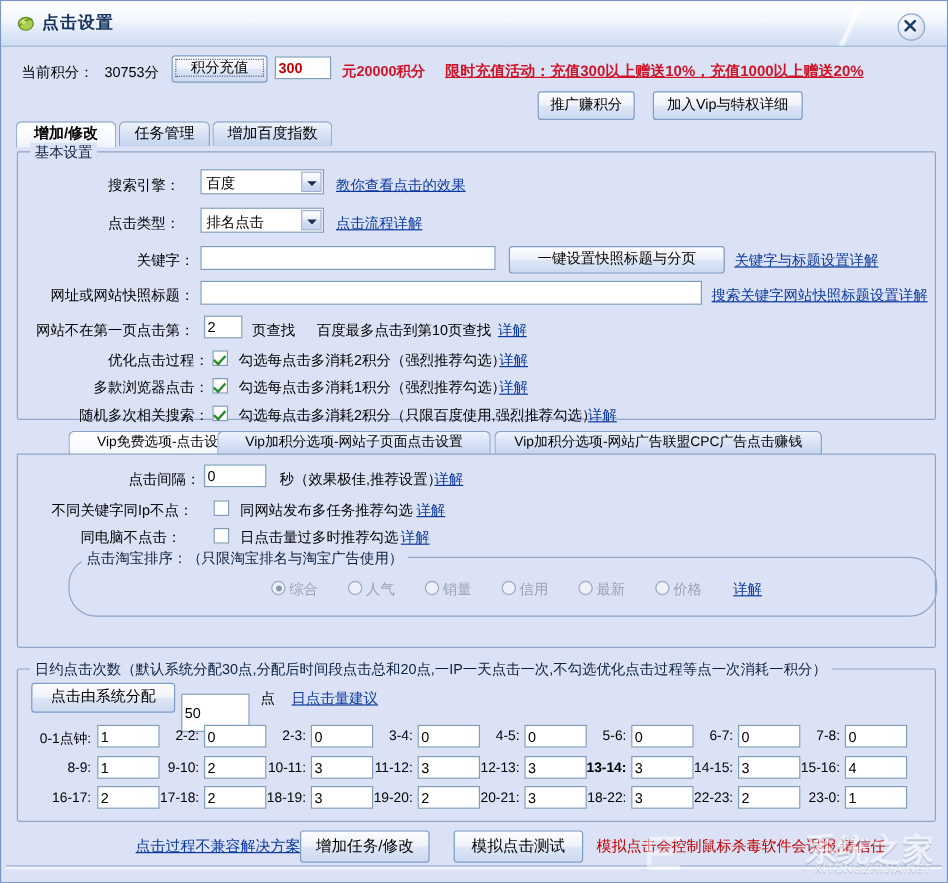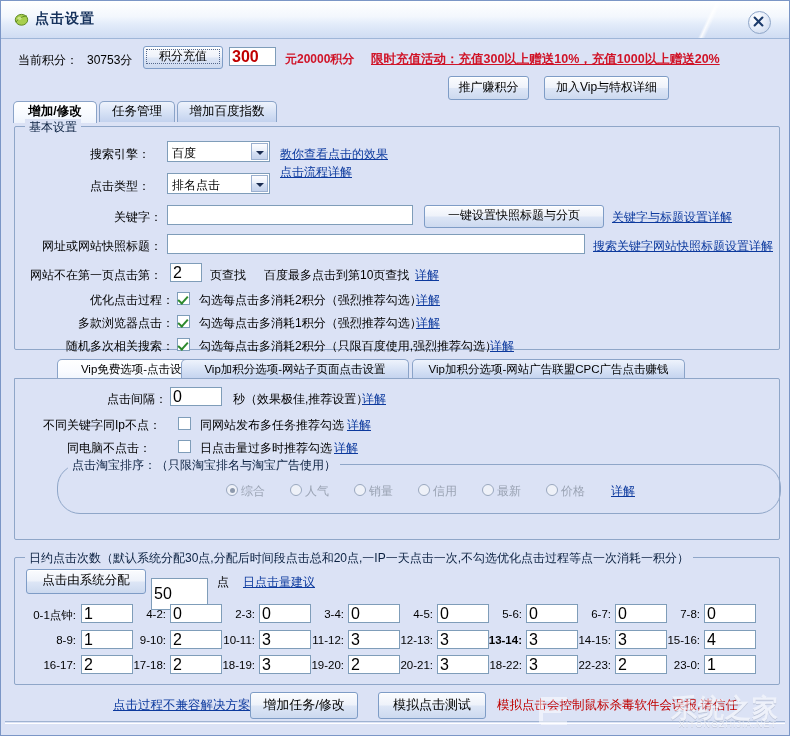--- a/index.html
+++ b/index.html
@@ -56,21 +56,21 @@
     position:absolute;left:142px;top:1px;width:78px;height:21px;font-size:12px;
     line-height:19px;
   }
   .btn-recharge .dash{
     display:block;margin:2px;border:1px dotted #55688c;line-height:13px;height:13px;
     font-size:12px;
   }
   .inp{
     background:#fff;border:1px solid #7f9db9;
     font-family:"Liberation Sans","DejaVu Sans",sans-serif;
-    font-size:16px;color:#000;padding:0 2px;box-sizing:border-box;
+    font-size:12px;color:#000;padding:0 2px;box-sizing:border-box;
   }
   .pt-amount{position:absolute;left:228px;top:2px;width:47px;height:19px;color:#c00000;font-weight:bold;}
   .pt-unit{position:absolute;left:284px;top:6px;color:#d01428;font-weight:bold;font-size:12px;}
   .promo{position:absolute;left:370px;top:6px;color:#d01428;font-weight:bold;font-size:12.5px;
     text-decoration:underline;white-space:nowrap;}
 
   
   .topbtns{position:relative;height:26px;}
   .btn-promo{position:absolute;left:447px;top:1px;width:79px;height:22px;font-size:12px;line-height:20px;}
   .btn-vip{position:absolute;left:543px;top:1px;width:123px;height:22px;font-size:12px;line-height:20px;}
@@ -214,21 +214,21 @@
     </div>
     <div class="link" style="left:265px;top:19px;">教你查看点击的效果</div>
 
     <div class="lbl" style="left:75px;top:51px;">点击类型：</div>
     <div class="selwrap" style="left:152px;top:46px;width:103px;">
       <span class="selval">排名点击</span>
       <span class="arrowbtn">
           <i></i>
         </span>
     </div>
-    <div class="link" style="left:265px;top:37px;">点击流程详解</div>
+    <div class="link" style="left:265px;top:51px;">点击流程详解</div>
 
     <div class="lbl" style="left:99px;top:82px;">关键字：</div>
     <input class="inp" style="position: absolute; left: 152px; top: 78px; width: 246px; height: 20px;" value="">
     <div class="btn" style="position:absolute;left:409px;top:78px;width:178px;height:21px;font-size:12px;line-height:19px;">一键设置快照标题与分页</div>
     <div class="link" style="left:597px;top:82px;">关键字与标题设置详解</div>
 
     <div class="lbl" style="left:27px;top:111px;">网址或网站快照标题：</div>
     <input class="inp" style="position: absolute; left: 152px; top: 107px; width: 418px; height: 20px;" value="">
     <div class="link" style="left:578px;top:111px;">搜索关键字网站快照标题设置详解</div>
 
@@ -298,21 +298,21 @@
   <div class="group" style="left:13px;top:556px;width:764px;height:126px;">
     <div class="legend" style="font-size:12px;">日约点击次数（默认系统分配30点,分配后时间段点击总和20点,一IP一天点击一次,不勾选优化点击过程等点一次消耗一积分）</div>
 
     <div class="btn" style="position:absolute;left:11px;top:11px;width:118px;height:23px;font-size:12.5px;line-height:21px;">点击由系统分配</div>
     <input class="inp" style="position: absolute; left: 136px; top: 0; width: 57px; height: 32px; margin-top: 20px;" value="50">
     <div class="lbl" style="left:202px;top:16px;">点</div>
     <div class="link" style="left:228px;top:16px;">日点击量建议</div>
 
     <div class="hourlabel" style="left:0px;top:50px;width:61px;">0-1点钟:</div>
     <input class="inp hourinp" style="left: 66px; top: 46px;" value="1">
-    <div class="hourlabel" style="left:106px;top:50px;width:45px;">4-2:</div>
+    <div class="hourlabel" style="left:106px;top:50px;width:45px;">2-2:</div>
     <input class="inp hourinp" style="left: 155px; top: 46px;" value="0">
     <div class="hourlabel" style="left:195px;top:50px;width:45px;">2-3:</div>
     <input class="inp hourinp" style="left: 244px; top: 46px;" value="0">
     <div class="hourlabel" style="left:284px;top:50px;width:45px;">3-4:</div>
     <input class="inp hourinp" style="left: 333px; top: 46px;" value="0">
     <div class="hourlabel" style="left:373px;top:50px;width:45px;">4-5:</div>
     <input class="inp hourinp" style="left: 422px; top: 46px;" value="0">
     <div class="hourlabel" style="left:462px;top:50px;width:45px;">5-6:</div>
     <input class="inp hourinp" style="left: 511px; top: 46px;" value="0">
     <div class="hourlabel" style="left:551px;top:50px;width:45px;">6-7:</div>

